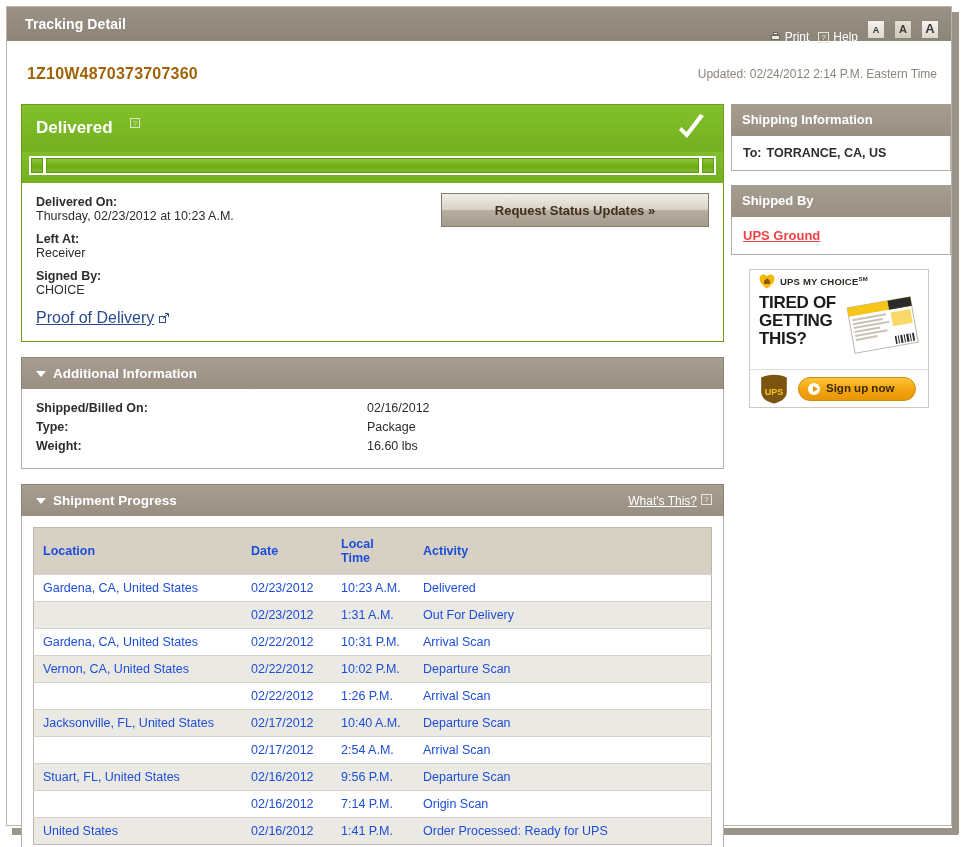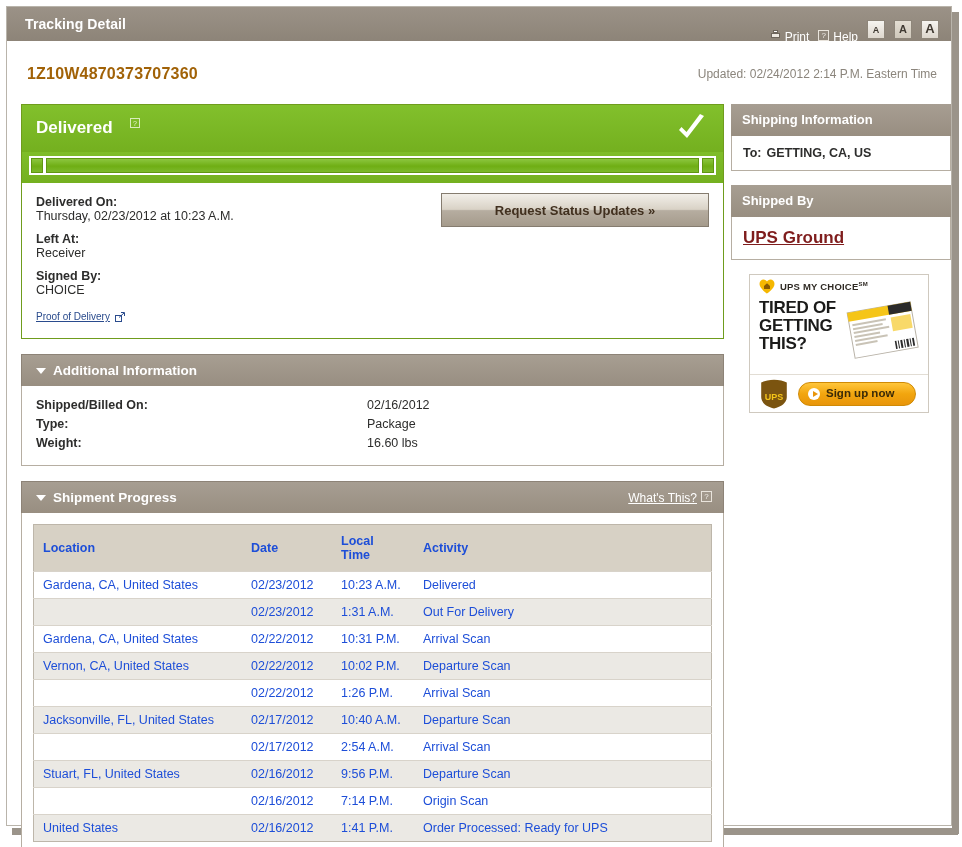--- a/index.html
+++ b/index.html
@@ -54,21 +54,21 @@
   }
   .tb-right {
     position: absolute;
     right: 12px; top: 7px;
     display: flex;
     align-items: center;
     gap: 9px;
   }
   .tb-link {
     display: flex;
-    align-items: flex-start;
+    align-items: center;
     gap: 4px;
     color: #ffffff;
     font-size: 12px;
     cursor: pointer;
     margin-top: 16px;
   }
   .tb-link .lbl { text-decoration: underline; }
   .ico-printer {
     width: 11px; height: 10px;
     position: relative;
@@ -194,21 +194,21 @@
     box-sizing: border-box;
   }
   .dl-label { font-size: 12.5px; font-weight: bold; color: #2d2d2c; }
   .dl-value { font-size: 12.5px; color: #2d2d2c; margin-bottom: 9px; }
   .pod-link {
     display: inline-flex;
     align-items: center;
     gap: 5px;
     margin-top: 3px;
     color: #2a4b8d;
-    font-size: 10px;
+    font-size: 16px;
     text-decoration: underline;
     cursor: pointer;
   }
   .ico-popout { width: 10px; height: 10px; display: inline-block; }
   .btn-status {
     position: absolute;
     right: 14px; top: 10px;
     width: 268px; height: 34px;
     background: linear-gradient(to bottom, #f2efe9 0%, #d9d2c6 48%, #b6ada0 52%, #a59b8c 100%);
     border: 1px solid #857c6f;
@@ -321,22 +321,22 @@
     border-top: none;
     padding: 10px 11px;
     font-size: 12.5px;
     color: #2d2d2c;
     box-sizing: border-box;
   }
   .side-body.tall { padding: 11px; }
   .to-line { font-weight: bold; }
   .to-line .to-key { margin-right: 5px; }
   .ship-link {
-    color: #7f1d1d;
-    font-size: 17px;
+    color: #ef4444;
+    font-size: 13px;
     font-weight: bold;
     text-decoration: underline;
     cursor: pointer;
     text-align: right;
   }
 
   
   .ad {
     position: relative;
     margin-top: 4px;
@@ -592,21 +592,21 @@
     </div>
 
     <div class="rightcol">
 
       <div class="side-panel">
         <div class="side-head">
           <span class="stitle">Shipping Information</span>
         </div>
         <div class="side-body">
           <span class="to-line">
-            <span class="to-key">To:</span><span>GETTING, CA, US</span>
+            <span class="to-key">To:</span><span>TORRANCE, CA, US</span>
           </span>
         </div>
       </div>
 
       <div class="side-panel">
         <div class="side-head">
           <span class="stitle">Shipped By</span>
         </div>
         <div class="side-body tall">
           <span class="ship-link">UPS Ground</span>

